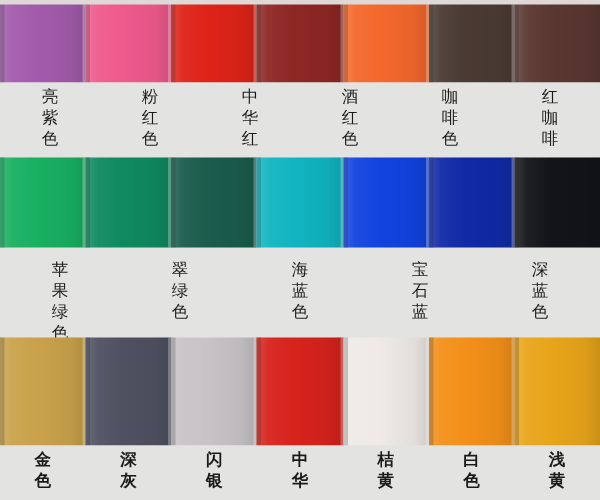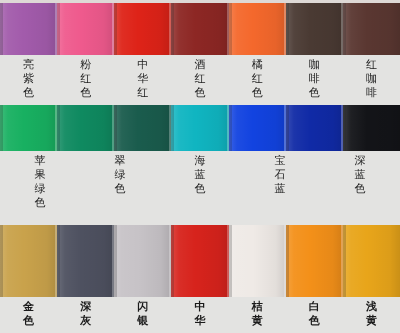--- a/index.html
+++ b/index.html
@@ -61,21 +61,21 @@
     text-align:center;
     word-break:break-all;
     white-space:normal;
     letter-spacing:0;
   }
 
   
   #r1-swatches{top:0;height:55px;}
   #r1-labels{top:55px;height:50px;}
   #r2-swatches{top:105px;height:60px;}
-  #r2-labels{top:151px;height:60px;}
+  #r2-labels{top:170px;height:60px;}
   #r3-swatches{top:225px;height:72px;}
   #r3-labels{top:297px;height:36px;font-weight:bold;}
 
   
   .top-trim{
     position:absolute;top:0;left:0;width:400px;height:3px;
     background:#ded9d6;z-index:3;
   }
 </style>
 </head>
@@ -123,23 +123,20 @@
     <div class="label-cell">
         <span class="label-text">粉红色</span>
       </div>
     <div class="label-cell">
         <span class="label-text">中华红</span>
       </div>
     <div class="label-cell">
         <span class="label-text">酒红色</span>
       </div>
     <div class="label-cell">
-        <span class="label-text">橘红色</span>
-      </div>
-    <div class="label-cell">
         <span class="label-text">咖啡色</span>
       </div>
     <div class="label-cell">
         <span class="label-text">红咖啡</span>
       </div>
   </div>
 
   <div class="row swatch-row" id="r2-swatches">
     <div class="swatch" style="background-color: rgb(24, 176, 97);">
         <div class="edge-l"></div>

